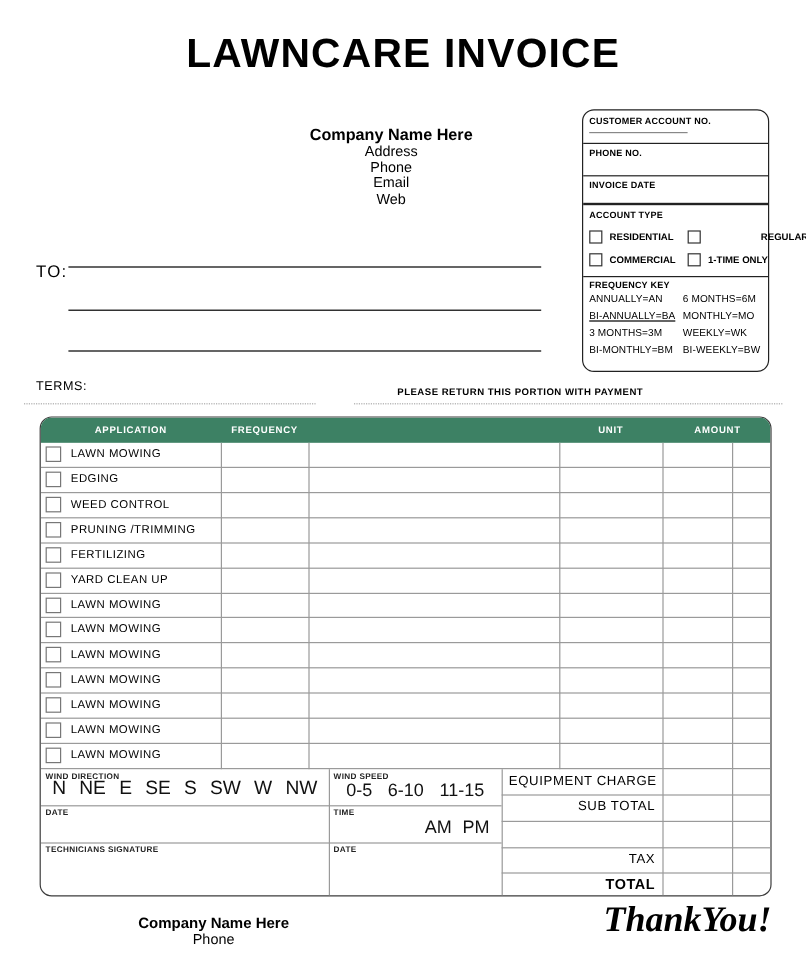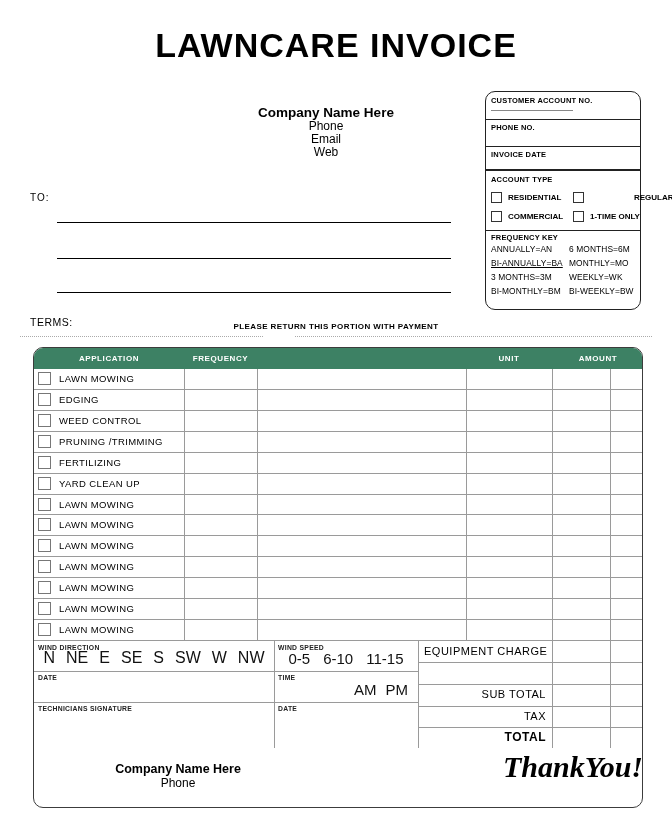--- a/index.html
+++ b/index.html
@@ -16,28 +16,28 @@
   
   .acct-box { left:485px; top:91px; width:156px; height:219px; border:1.5px solid #222; border-radius:10px; }
   .acct-label { position:absolute; left:5px; font-size:7.5px; font-weight:bold; letter-spacing:0.2px; }
   .hline { position:absolute; background:#222; height:1px; }
   .writein { position:absolute; border-bottom:1px solid #888; }
   .cbx { position:absolute; width:11px; height:11px; border:1.5px solid #333; background:#fff; }
   .cbx-label { position:absolute; font-size:8px; font-weight:bold; }
   .freq-entry { position:absolute; font-size:8.4px; letter-spacing:0.1px; }
 
   
-  .to-label { left:30px; top:192px; font-size:10px; letter-spacing:1px; }
+  .to-label { left:30px; top:218px; font-size:14px; letter-spacing:1px; }
   .to-line { position:absolute; left:57px; width:394px; border-bottom:1.5px solid #000; }
   .terms-label { left:30px; top:316px; font-size:10.5px; letter-spacing:0.5px; }
-  .return-notice { left:136px; top:322px; width:400px; text-align:center; font-size:8px; font-weight:bold; letter-spacing:0.4px; }
+  .return-notice { left:136px; top:322px; width:400px; text-align:right; font-size:8px; font-weight:bold; letter-spacing:0.4px; }
   .perf { position:absolute; top:336px; border-bottom:1.5px dotted #aaa; }
 
   
-  .main-table { left:33px; top:347px; width:610px; height:461px; border:1.5px solid #3c3c3c; border-radius:10px; overflow:hidden; }
+  .main-table { left:33px; top:347px; width:610px; height:400px; border:1.5px solid #3c3c3c; border-radius:10px; overflow:hidden; }
   .tbl-header { position:absolute; top:0; left:0; width:100%; height:21px; background:#3d8164; }
   .tbl-header span { position:absolute; top:0; line-height:21px; text-align:center; color:#fff; font-size:8px; font-weight:bold; letter-spacing:0.6px; }
   .rows { position:absolute; top:21px; left:0; width:100%; height:272px; display:flex; flex-direction:column; }
   .row { flex:1; position:relative; border-bottom:1px solid #9a9a9a; }
   .row .rcb { position:absolute; left:4px; top:3px; width:13px; height:13px; border:1.5px solid #777; background:#fff; }
   .row .rlabel { position:absolute; left:25px; top:4px; font-size:9.5px; letter-spacing:0.4px; }
   .vline { position:absolute; width:1px; background:#9a9a9a; }
   .bline { position:absolute; height:1px; background:#9a9a9a; }
   .mini-label { position:absolute; font-size:6.8px; font-weight:bold; color:#222; letter-spacing:0.3px; }
   .options { position:absolute; display:flex; justify-content:center; font-size:16px; color:#111; }
@@ -49,20 +49,21 @@
   .footer-company .line { font-size:12px; }
   .thank-you { left:433px; top:750px; width:210px; text-align:right; font-family:"Liberation Serif", serif; font-size:30px; font-weight:bold; font-style:italic; }
 </style>
 </head>
 <body>
 
 <div class="abs page-title">LAWNCARE INVOICE</div>
 
 <div class="abs company-block">
   <div class="name">Company Name Here</div>
+  <div class="line">Address</div>
   <div class="line">Phone</div>
   <div class="line">Email</div>
   <div class="line">Web</div>
 </div>
 
 <div class="abs acct-box">
   <span class="acct-label" style="top:4px;">CUSTOMER ACCOUNT NO.</span>
   <span class="writein" style="left:5px; top:18px; width:82px;"></span>
   <span class="hline" style="left:0; top:27px; width:100%;"></span>
 
@@ -206,21 +207,21 @@
   <span class="mini-label" style="left:244px; top:326px;">TIME</span>
   <div class="options" style="left:240px; top:333px; width:134px; gap:9px; font-size:15px; justify-content:flex-end;">
     <span>AM</span>
     <span>PM</span>
   </div>
 
   <span class="mini-label" style="left:4px; top:357px;">TECHNICIANS SIGNATURE</span>
   <span class="mini-label" style="left:244px; top:357px;">DATE</span>
 
   <span class="totals-label" style="left:390px; top:297px;">EQUIPMENT CHARGE</span>
-  <span class="totals-label" style="left:384px; top:318px; width:128px; text-align:right;margin-top:22px;">SUB TOTAL</span>
+  <span class="totals-label" style="left:384px; top:318px; width:128px; text-align:right;">SUB TOTAL</span>
   <span class="totals-label" style="left:384px; top:362px; width:128px; text-align:right;">TAX</span>
   <span class="totals-label" style="left:384px; top:382px; width:128px; text-align:right; font-weight:bold; font-size:12px;">TOTAL</span>
 </div>
 
 <div class="abs footer-company">
   <div class="name">Company Name Here</div>
   <div class="line">Phone</div>
 </div>
 <div class="abs thank-you">ThankYou!</div>
 

